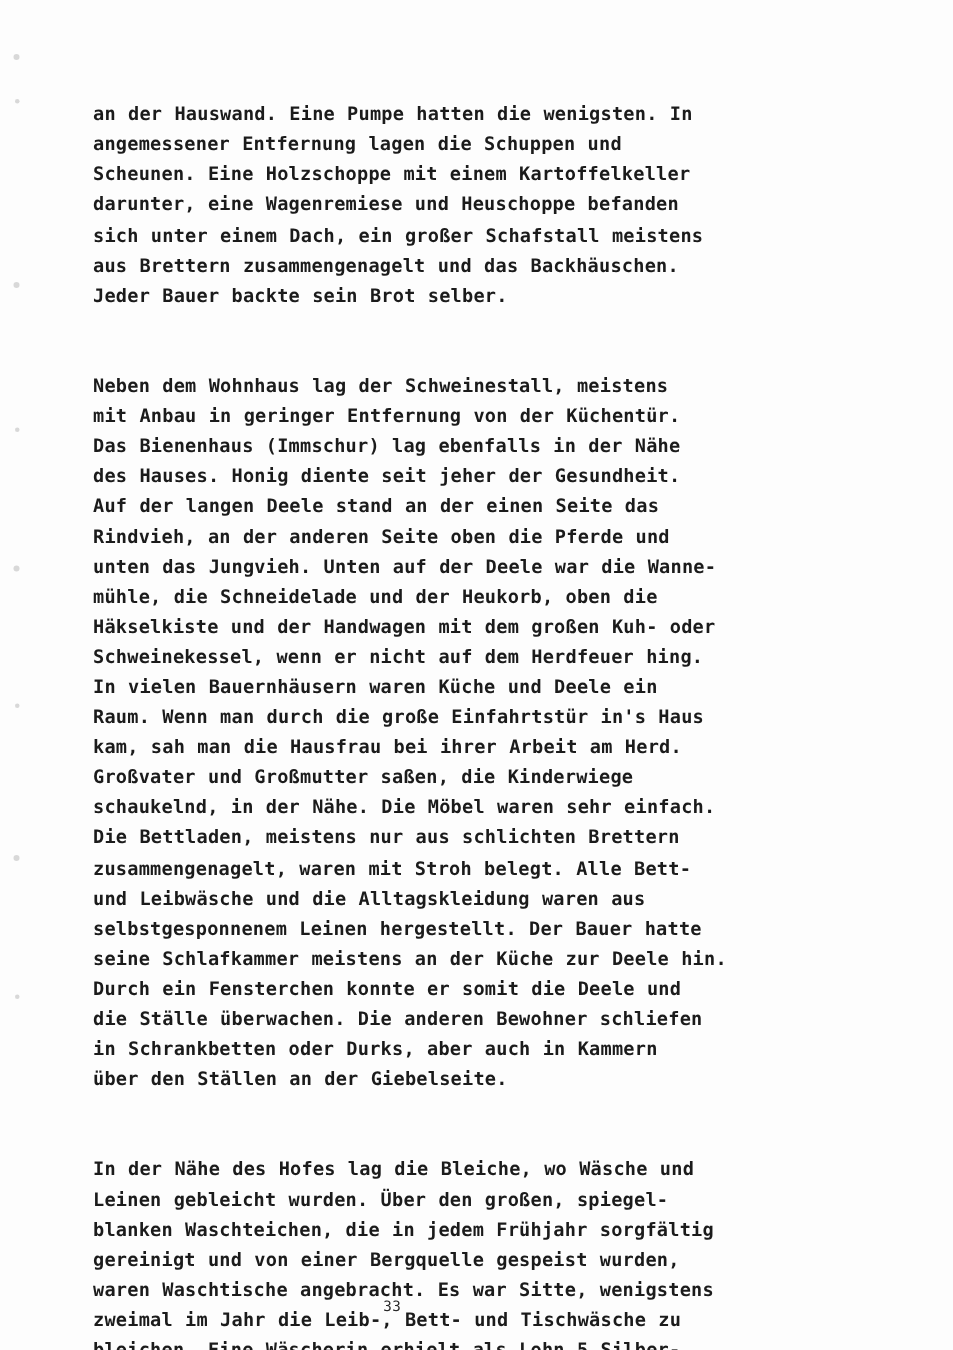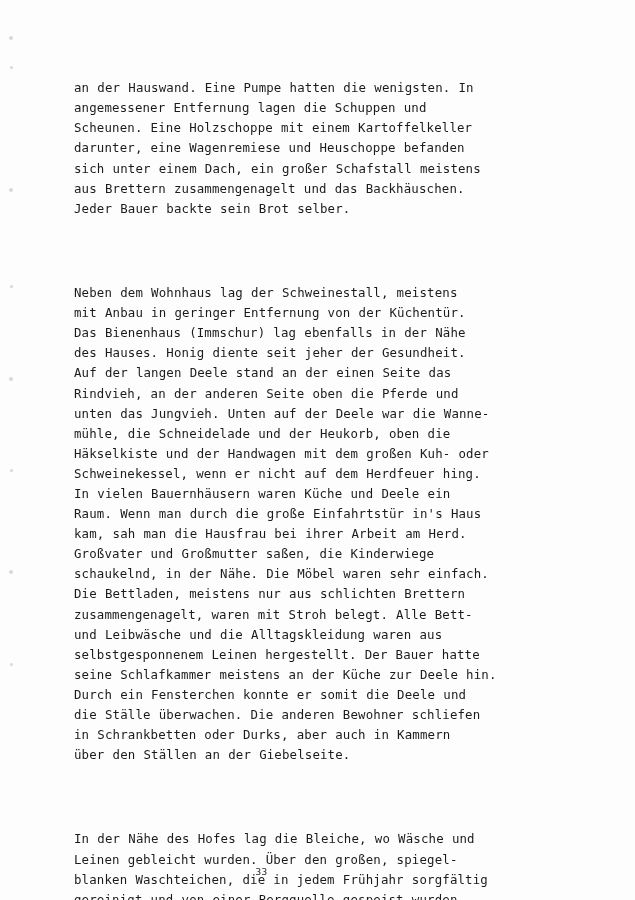--- a/index.html
+++ b/index.html
@@ -33,23 +33,24 @@
     left: 62px;
     width: 512px;
     font-size: 12.4px;
     line-height: 20.1px;
     color: #1b1b1b;
     letter-spacing: 0.15px;
     white-space: pre-wrap;
     word-spacing: 0.5px;
   }
   .para {
-    margin: 12px;
+    margin: 0;
     padding: 0;
     white-space: pre-wrap;
+    font-weight: bold;
   }
   .page-number {
     position: absolute;
     top: 866px;
     left: 0;
     width: 523px;
     text-align: center;
     font-size: 9.5px;
     color: #2a2a2a;
     letter-spacing: 0.3px;

